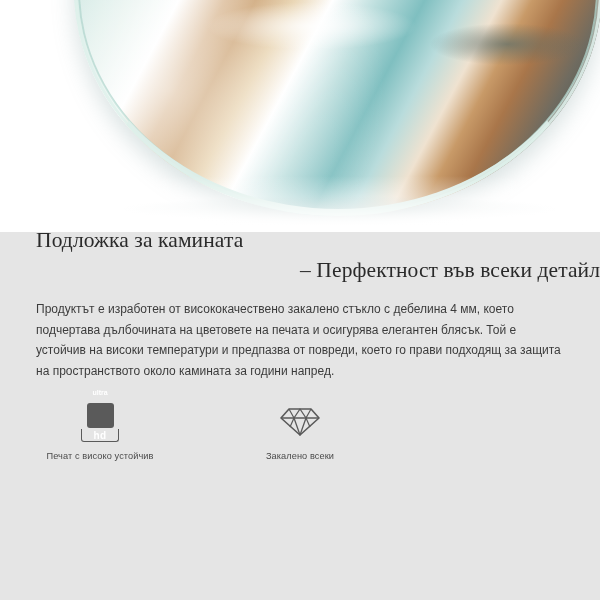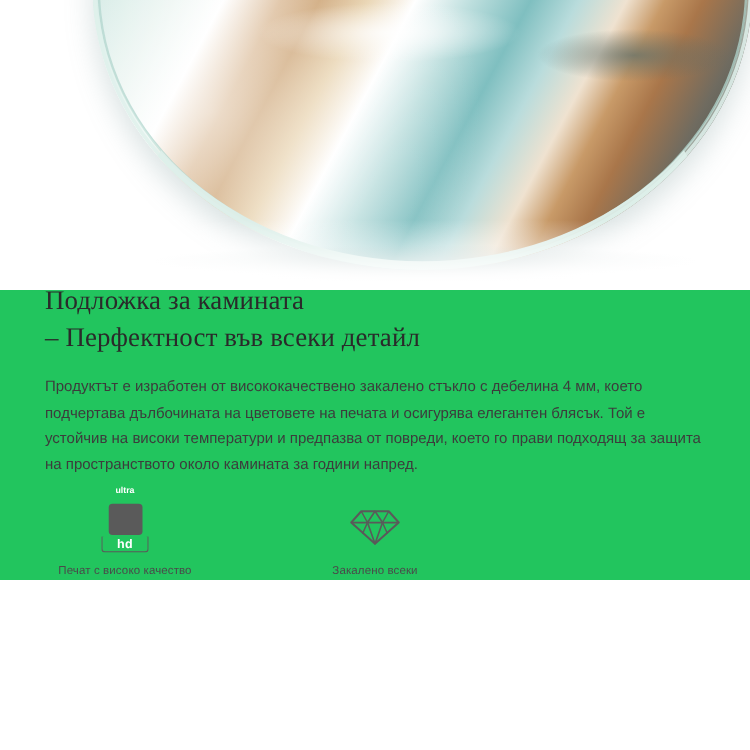--- a/index.html
+++ b/index.html
@@ -10,22 +10,22 @@
     width: 600px;
     height: 600px;
     background: #ffffff;
     font-family: "Liberation Sans", sans-serif;
     overflow: hidden;
   }
 
   .page {
     position: relative;
     width: 600px;
-    height: 464px;
-    background: #22c55e;
+    height: 600px;
+    background: #e5e5e5;
     overflow: hidden;
   }
 
   
   .hero {
     position: absolute;
     left: 0;
     top: 0;
     width: 600px;
     height: 232px;
@@ -144,20 +144,21 @@
     font-family: "Liberation Serif", serif;
     font-size: 21.5px;
     line-height: 30px;
     color: #2a2a2a;
     margin: 0 0 0 36px;
     font-weight: 400;
     letter-spacing: 0.1px;
   }
   .headline .line2 {
     display: block;
+    text-align: right;
   }
 
   .body-copy {
     margin: 14px 0 0 36px;
     width: 528px;
     font-size: 12px;
     line-height: 20.5px;
     color: #3c3c3c;
     font-family: "Liberation Sans", sans-serif;
   }
@@ -261,21 +262,21 @@
     <div class="feature">
       <div class="feature-icon">
         <div class="printer-wrap">
           <div class="ultrahd-box">
             <span>ultra</span>
               <span class="hd">HD</span>
           </div>
           <div class="printer-base"></div>
         </div>
       </div>
-      <div class="feature-label">Печат с високо качество</div>
+      <div class="feature-label">Печат с високо устойчив</div>
     </div>
 
 
     <div class="feature">
       <div class="feature-icon">
         <svg width="40" height="34" viewBox="0 0 40 34" fill="none">
           <path d="M9 4h22l8 9-19 17L1 13 9 4z" stroke="#5a5a5a" stroke-width="1.6" stroke-linejoin="round"></path>
           <path d="M1 13h38" stroke="#5a5a5a" stroke-width="1.4"></path>
           <path d="M9 4l5 9-4 9M31 4l-5 9 4 9" stroke="#5a5a5a" stroke-width="1.2"></path>
           <path d="M14 13l6 17 6-17-6-9-6 9z" stroke="#5a5a5a" stroke-width="1.3" stroke-linejoin="round"></path>

